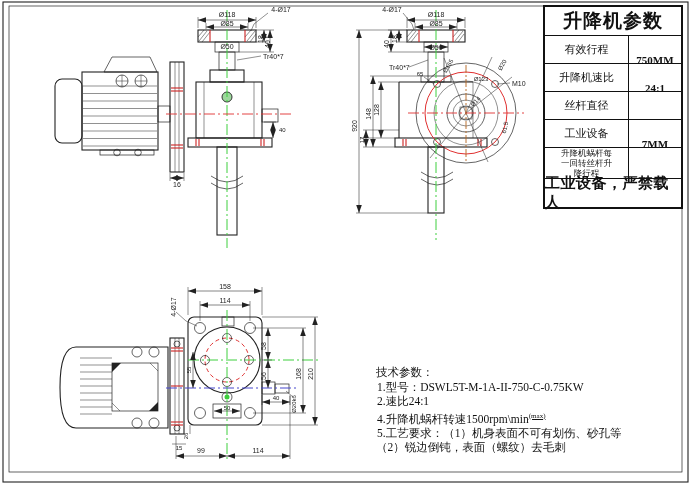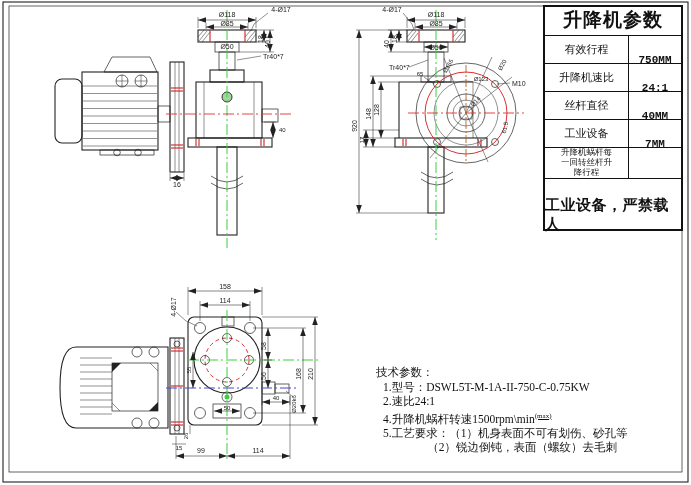--- a/index.html
+++ b/index.html
@@ -15,38 +15,38 @@
   .clb{fill:none;stroke:#4747cc;stroke-width:1;stroke-dasharray:11 3 2 3;}
   .clo{fill:none;stroke:#b5651d;stroke-width:0.9;stroke-dasharray:8 2 2 2;}
   .rc{fill:none;stroke:#e03030;stroke-width:1;}
   .rd{fill:none;stroke:#e03030;stroke-width:1;stroke-dasharray:4 3;}
   .rm{stroke:#cc2222;stroke-width:1.1;}
   .dim-t{font:7px "Liberation Sans",sans-serif;fill:#222;}
   .dim-s{font:6px "Liberation Sans",sans-serif;fill:#222;}
   .mid{text-anchor:middle;}
   
   .pt{position:absolute;left:543px;top:5px;width:140px;background:#fff;
-      border:2px solid #111;font-family:Liberation Mono, monospace;box-sizing:border-box;}
+      border:2px solid #111;font-family:Liberation Serif, serif;box-sizing:border-box;}
   .pt-title{height:28px;line-height:28px;text-align:center;font-size:19px;font-weight:bold;
             border-bottom:1px solid #111;letter-spacing:1px;}
   .pt-row{display:flex;border-bottom:1px solid #111;height:27px;}
   .pt-row.tall{height:30px;}
   .pt-label{width:84px;border-right:1px solid #111;display:flex;align-items:center;
             justify-content:center;font-size:11px;text-align:center;padding:0 12px;box-sizing:border-box;}
   .pt-row.tall .pt-label{font-size:8.5px;line-height:1.2;}
   .pt-value{flex:1;display:flex;align-items:center;justify-content:center;
             font-size:11px;font-weight:bold;letter-spacing:0;margin-top:20px;}
   .pt-warning{height:28px;display:flex;align-items:center;justify-content:center;
-              font-size:15px;font-weight:bold;letter-spacing:0.5px;margin-top:22px;}
+              font-size:15px;font-weight:bold;letter-spacing:0.5px;}
   
   .notes{position:absolute;left:376px;top:365px;width:292px;
          font-family:"Liberation Serif",serif;font-size:11.5px;line-height:14.5px;color:#111;}
   .notes .nt{margin:0;}
-  .notes .ni{margin-left:7px;}
-  .notes .ni2{text-align:center;}
+  .notes .ni{margin-left:1px;}
+  .notes .ni2{}
   .notes sup{font-size:7px;text-decoration:underline;}
 </style>
 </head>
 <body>
 
 <div class="page">
 
 <svg width="691" height="485" viewBox="0 0 691 485">
   <defs>
     <marker id="arr" markerWidth="9" markerHeight="8" refX="8" refY="4" orient="auto-start-reverse" markerUnits="userSpaceOnUse">
@@ -392,21 +392,20 @@
     <div class="pt-row">
       <div class="pt-label">有效行程</div>
       <div class="pt-value">750MM</div>
     </div>
     <div class="pt-row">
       <div class="pt-label">升降机速比</div>
       <div class="pt-value">24:1</div>
     </div>
     <div class="pt-row">
       <div class="pt-label">丝杆直径</div>
-      <div class="pt-value">40MM</div>
     </div>
     <div class="pt-row">
       <div class="pt-label">工业设备</div>
       <div class="pt-value">7MM</div>
     </div>
     <div class="pt-row tall">
       <div class="pt-label">升降机蜗杆每一回转丝杆升降行程</div>
     </div>
     <div class="pt-warning">工业设备，严禁载人</div>
   </div>

